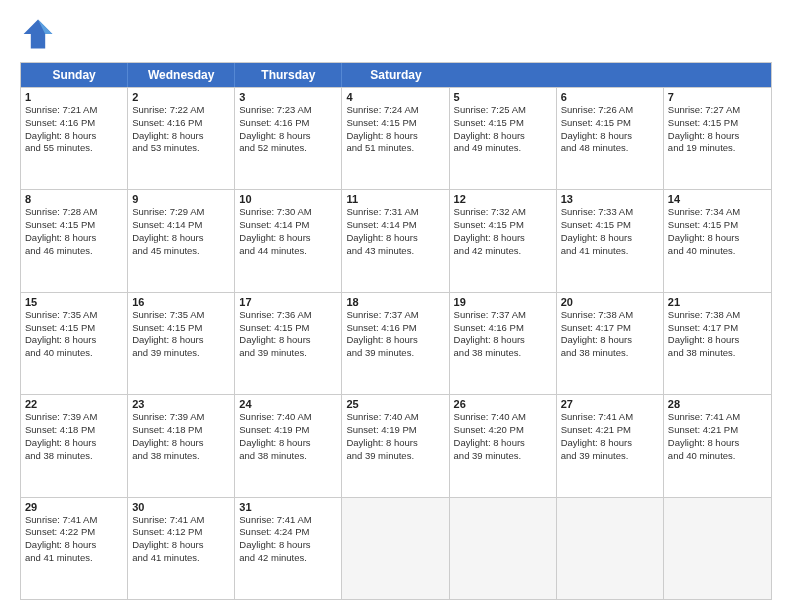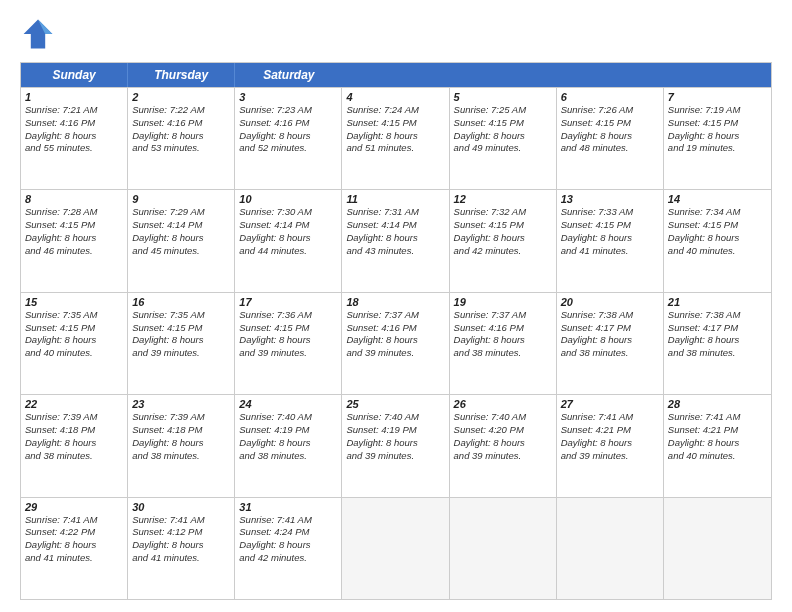--- a/index.html
+++ b/index.html
@@ -9,21 +9,20 @@
       width: 792px;
       height: 612px;
       overflow: hidden;
     }
     .page {
       width: 792px;
       height: 612px;
       padding: 16px 20px 12px 20px;
       display: flex;
       flex-direction: column;
-      font-style: italic;
     }
     .header {
       display: flex;
       justify-content: space-between;
       align-items: flex-start;
       margin-bottom: 10px;
     }
     .logo {
       display: flex;
       align-items: center;
@@ -122,20 +121,21 @@
     </div>
     <div class="title-block">
       <div class="month-title"></div>
       <div class="subtitle"></div>
     </div>
   </div>
 
   <div class="calendar">
     <div class="cal-header-row">
     <div class="cal-header-cell">Sunday</div>
+        <div class="cal-header-cell">Wednesday</div>
         <div class="cal-header-cell">Thursday</div>
         <div class="cal-header-cell">Saturday</div>
       </div>
     <div class="cal-body">
     <div class="cal-row">
           <div class="cal-cell">
             <div class="day-num">1</div>
             <div class="cell-line">Sunrise: 7:21 AM</div>
             <div class="cell-line">Sunset: 4:16 PM</div>
             <div class="cell-line">Daylight: 8 hours</div>
@@ -171,21 +171,21 @@
           </div>
           <div class="cal-cell">
             <div class="day-num">6</div>
             <div class="cell-line">Sunrise: 7:26 AM</div>
             <div class="cell-line">Sunset: 4:15 PM</div>
             <div class="cell-line">Daylight: 8 hours</div>
             <div class="cell-line">and 48 minutes.</div>
           </div>
           <div class="cal-cell">
             <div class="day-num">7</div>
-            <div class="cell-line">Sunrise: 7:19 AM</div>
+            <div class="cell-line">Sunrise: 7:27 AM</div>
             <div class="cell-line">Sunset: 4:15 PM</div>
             <div class="cell-line">Daylight: 8 hours</div>
             <div class="cell-line">and 19 minutes.</div>
           </div>
         </div>
         <div class="cal-row">
           <div class="cal-cell">
             <div class="day-num">8</div>
             <div class="cell-line">Sunrise: 7:28 AM</div>
             <div class="cell-line">Sunset: 4:15 PM</div>

